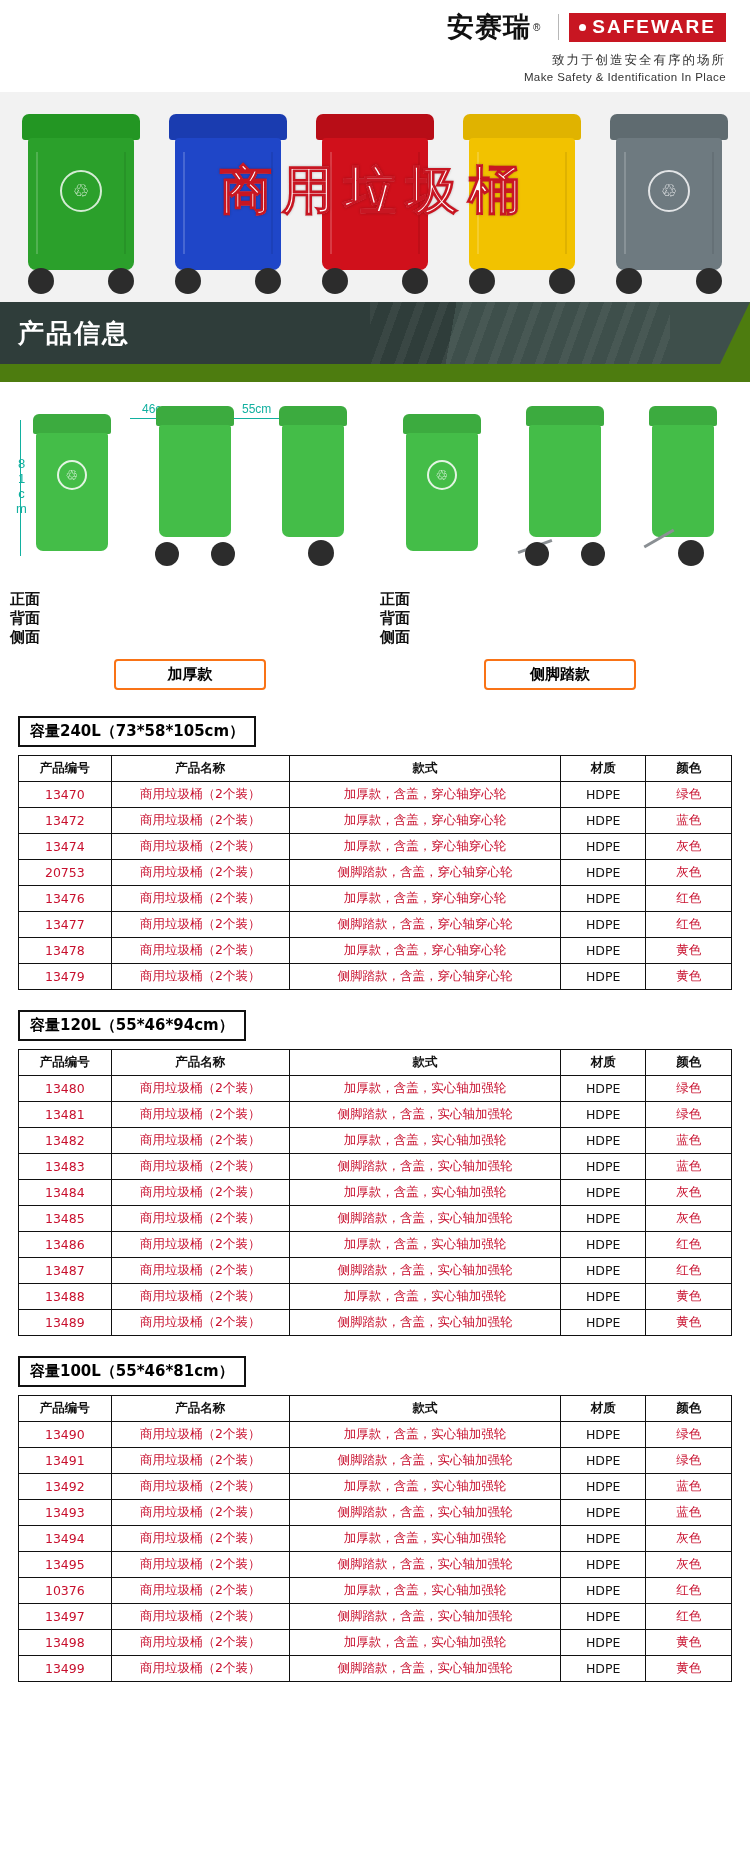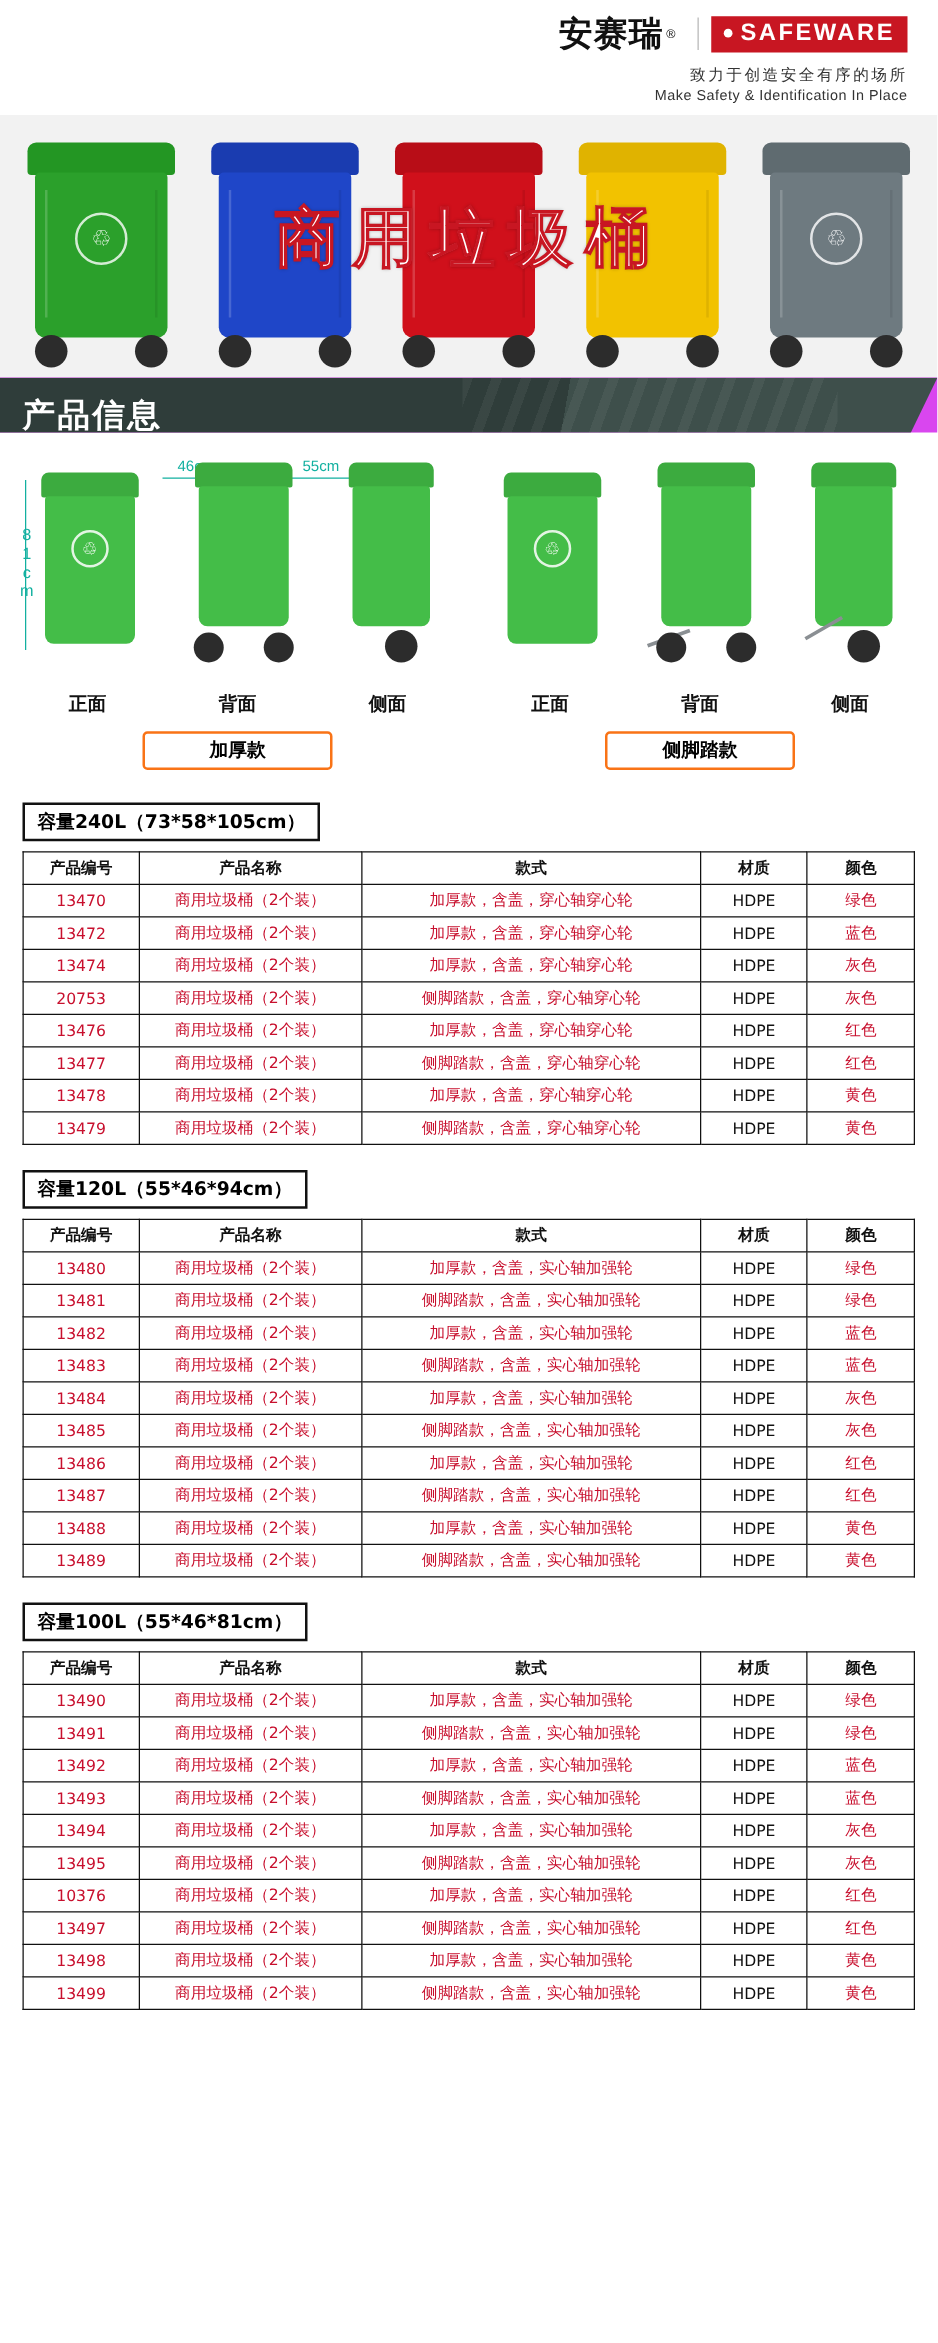--- a/index.html
+++ b/index.html
@@ -79,21 +79,21 @@
     position:absolute; left:0; right:0; top:64px; text-align:center;
     font-family:"DejaVu Sans", sans-serif;
     font-size:52px; font-weight:bold; letter-spacing:10px;
     color:#ffffff;
     text-shadow:0 0 3px rgba(0,0,0,.35);
     -webkit-text-stroke:1px #c81622;
   }
 
   
   .sec-banner {
-    height:44px; background:#d946ef; position:relative; overflow:hidden;
+    height:80px; background:#4d7c0f; position:relative; overflow:hidden;
   }
   .sec-banner .bg {
     position:absolute; left:0; top:0; height:62px; width:750px;
     background:linear-gradient(100deg,#2f3d3a 0 60%, #3e4f4b 60% 100%);
     clip-path:polygon(0 0, 750px 0, 720px 62px, 0 62px);
   }
   .sec-banner .txt {
     position:relative; color:#fff; font-size:26px; font-weight:bold;
     font-family:"DejaVu Sans", sans-serif;
     line-height:62px; padding-left:18px; letter-spacing:2px;
@@ -113,21 +113,21 @@
   .gbin .body { background:#44bd48; border-radius:3px 3px 7px 7px;}
   .gbin .wheel { background:#2c2c2c; }
   .measure {
     position:absolute; font-size:12px; color:#12b0a0;
   }
   .mline-h { position:absolute; height:1px; background:#12b0a0; top:0; }
   .vlabel {
     position:absolute; left:4px; top:60px; color:#12b0a0; font-size:13px;
     writing-mode:vertical-rl; text-orientation:upright;
   }
-  .cap-row { display:flex; justify-content:space-around; margin-top:4px; }
+  .cap-row { display:flex; justify-content:space-around; margin-top:4px;flex-direction:column; }
   .cap { font-size:15px; font-weight:bold; color:#111; font-family:"DejaVu Sans", sans-serif;}
   .style-tag {
     margin:12px auto 0 auto; width:152px; text-align:center;
     border:2px solid #f97316; border-radius:4px; font-size:15px; font-weight:bold;
     padding:4px 0; font-family:"DejaVu Sans", sans-serif;
   }
 
   
   .tbl-block { padding:0 18px; margin-top:20px; }
   .tbl-title {

